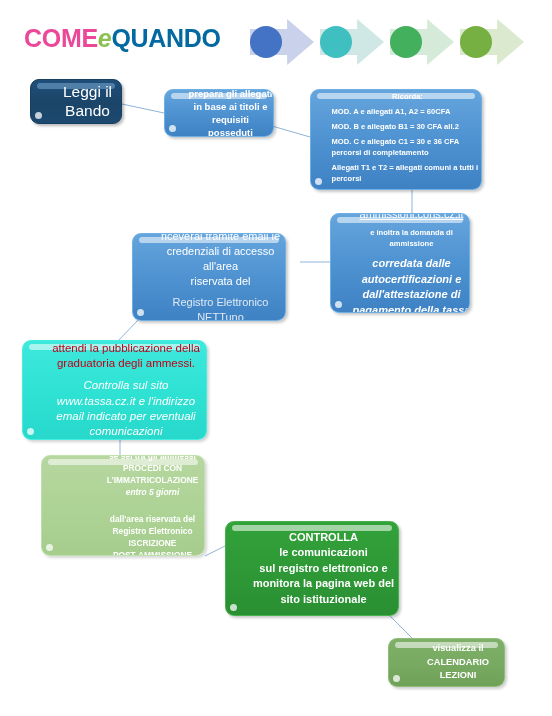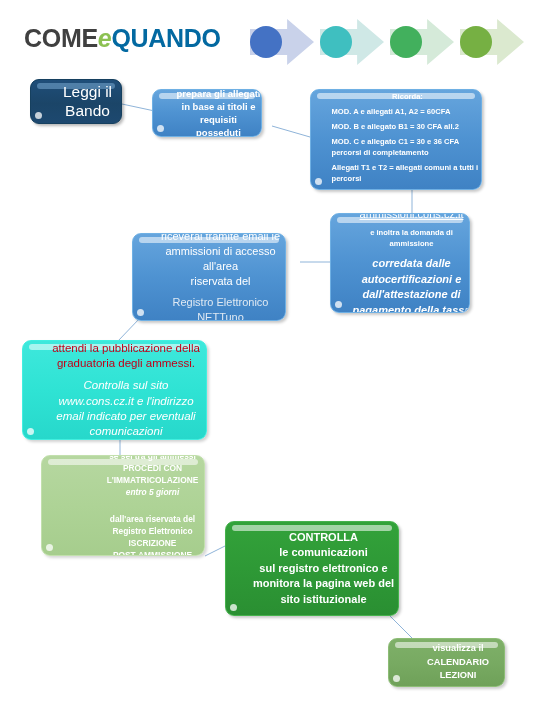--- a/index.html
+++ b/index.html
@@ -28,21 +28,21 @@
   }
   #title {
     position: absolute;
     left: 24px; top: 26px;
     font-size: 25px;
     font-weight: bold;
     letter-spacing: -0.3px;
     white-space: nowrap;
     line-height: 1;
   }
-  #title .t-come { color: #404040; }
+  #title .t-come { color: #ec4899; }
   #title .t-e { color: #8cc152; font-style: italic; }
   #title .t-quando { color: #0369a1; }
 
   .arrow-group { position: absolute; }
   .arrow-shape {
     position: absolute;
     top: 0;
     width: 64px; height: 46px;
     clip-path: polygon(0% 22%, 58% 22%, 58% 0%, 100% 50%, 58% 100%, 58% 78%, 0% 78%);
   }
@@ -206,21 +206,21 @@
     </g>
   </svg>
 
   <div class="node n-navy gloss" id="box-leggi" style="left:30px; top:79px; width:92px; height:45px;">
     <div class="inner">
       <span class="l">Leggi il</span>
       <span class="l">Bando</span>
     </div>
   </div>
 
-  <div class="node n-blue gloss" id="box-prepara" style="left:152px; top:89px; width:110px; height:48px;">
+  <div class="node n-blue gloss" id="box-prepara" style="left:164px; top:89px; width:110px; height:48px;">
     <div class="inner">
       <span class="l">prepara gli allegati</span>
       <span class="l">in base ai titoli e requisiti</span>
       <span class="l">posseduti</span>
     </div>
   </div>
 
   <div class="node n-blue gloss" id="box-ricorda" style="left:310px; top:89px; width:172px; height:101px;">
     <div class="inner">
       <span class="rtitle">Ricorda:</span>
@@ -238,35 +238,35 @@
       <span class="sp"></span>
       <span class="l sub1">e inoltra la domanda di ammissione</span>
       <span class="sp"></span>
       <span class="l sub2">corredata dalle autocertificazioni e dall'attestazione di pagamento della tassa di ammissione</span>
     </div>
   </div>
 
   <div class="node n-blue gloss" id="box-nettuno" style="left:132px; top:233px; width:154px; height:88px;">
     <div class="inner">
       <span class="l">riceverai tramite email le</span>
-      <span class="l">ammissioni di accesso all'area</span>
+      <span class="l">credenziali di accesso all'area</span>
       <span class="l">riservata del</span>
       <span class="sp"></span>
       <span class="l reg">Registro Elettronico</span>
       <span class="l reg">NETTuno</span>
     </div>
   </div>
 
   <div class="node n-cyan gloss" id="box-attendi" style="left:22px; top:340px; width:185px; height:100px;">
     <div class="inner">
       <span class="l warn">attendi la pubblicazione della</span>
       <span class="l warn">graduatoria degli ammessi.</span>
       <span class="sp"></span>
       <span class="l note">Controlla sul sito</span>
-      <span class="l note">www.cons.cz.it e l'indirizzo</span>
+      <span class="l note">www.tassa.cz.it e l'indirizzo</span>
       <span class="l note">email indicato per eventuali</span>
       <span class="l note">comunicazioni</span>
     </div>
   </div>
 
   <div class="node n-lgreen gloss" id="box-ammessi" style="left:41px; top:455px; width:164px; height:101px;padding-left:36px;">
     <div class="inner">
       <span class="l">se sei tra gli ammessi</span>
       <span class="l">PROCEDI CON L'IMMATRICOLAZIONE</span>
       <span class="l ital">entro 5 giorni</span>

